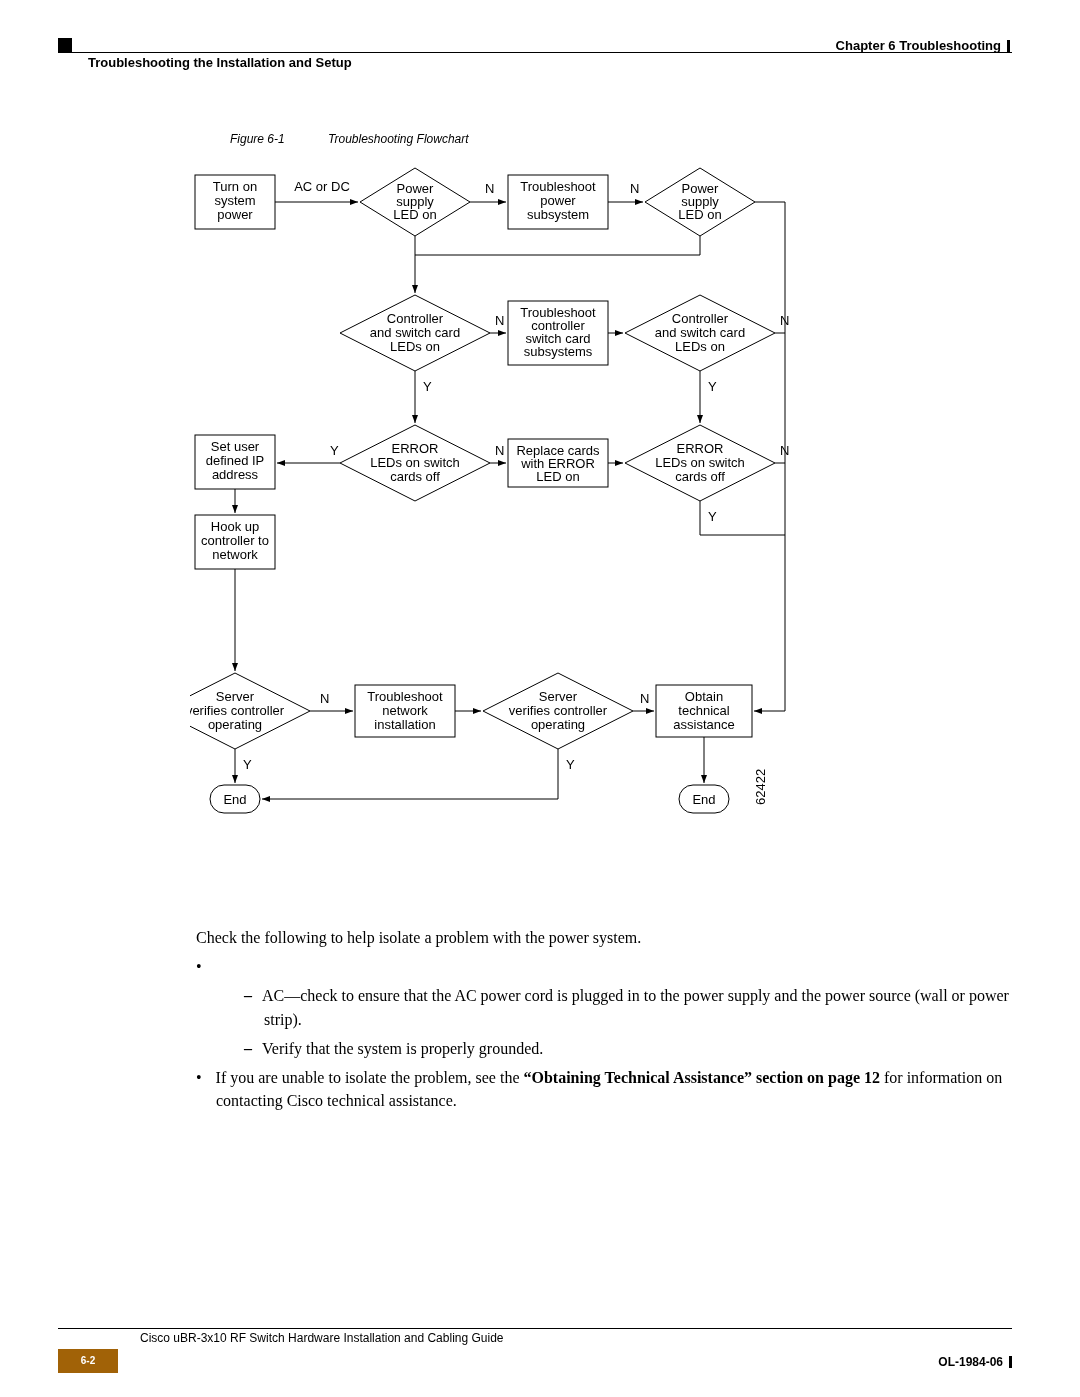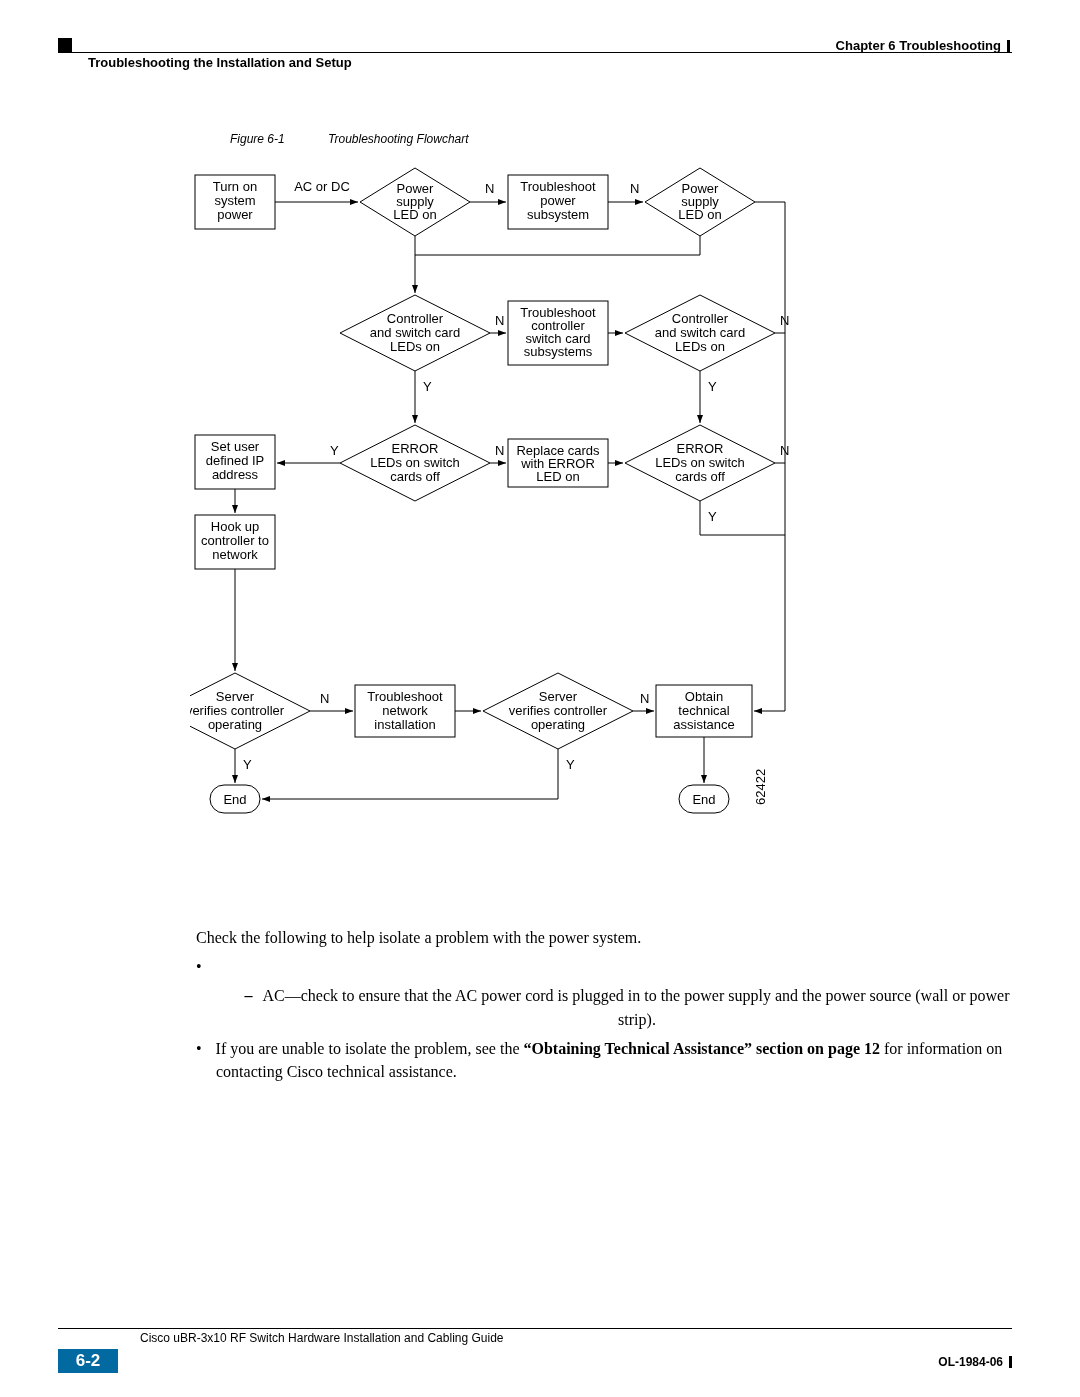--- a/index.html
+++ b/index.html
@@ -84,21 +84,21 @@
     top:926px;
     left:196px;
     right:70px;
     font-size: 16px;
     line-height: 1.45;
   }
   .body p { margin: 0 0 6px 0; }
   .body ul { list-style: none; margin:0; padding:0; }
   .body ul.top > li::before { content: "\2022"; margin-right:10px; }
   .body ul.top > li { text-indent:-20px; padding-left:20px; margin:6px 0; }
-  .body ul.sub { margin-left: 28px; text-align: center; }
+  .body ul.sub { margin-left: 28px; }
   .body ul.sub > li::before { content:"–"; font-weight:bold; margin-right:10px; }
   .body ul.sub > li { text-indent:-20px; padding-left:20px; margin:6px 0; }
   .link { color: #000000; font-weight: bold; }
 
   .footer-rule {
     position:absolute;
     left:58px; right:68px;
     bottom:68px;
     height:1px; background:#000;
   }
@@ -107,23 +107,23 @@
     left:140px;
     bottom:52px;
     font-family: Arial, Helvetica, sans-serif;
     font-weight:normal;
     font-size:12px;
   }
   .footer-page {
     position:absolute;
     left:58px; bottom:24px;
     width:60px; height:24px;
-    background:#0369a1; color:#fff;
-    font-family: Arial, Helvetica, sans-serif;
-    font-weight:bold; font-size:17px;
+    background:#a16207; color:#fff;
+    font-family: Arial, Helvetica, sans-serif;
+    font-weight:bold; font-size:10px;
     text-align:center; line-height:24px;
   }
   .footer-doc {
     position:absolute;
     right:68px; bottom:28px;
     font-family: Arial, Helvetica, sans-serif;
     font-weight:bold; font-size:12px;
   }
   .footer-doc .bar {
     display:inline-block;
@@ -262,20 +262,21 @@
     </svg>
   </div>
 
 
   <div class="body">
     <p>Check the following to help isolate a problem with the power system.</p>
     <ul class="top">
       <li>
         <ul class="sub">
           <li>AC—check to ensure that the AC power cord is plugged in to the power supply and the power source (wall or power strip).</li>
+          <li>Verify that the system is properly grounded.</li>
         </ul>
       </li>
       <li>
         <span>If you are unable to isolate the problem, see the </span><span class="link">“Obtaining Technical Assistance” section on page 12</span><span> for information on contacting Cisco technical assistance.</span>
       </li>
     </ul>
   </div>
 
   <div class="footer-rule"></div>
   <div class="footer-title">Cisco uBR-3x10 RF Switch Hardware Installation and Cabling Guide</div>

